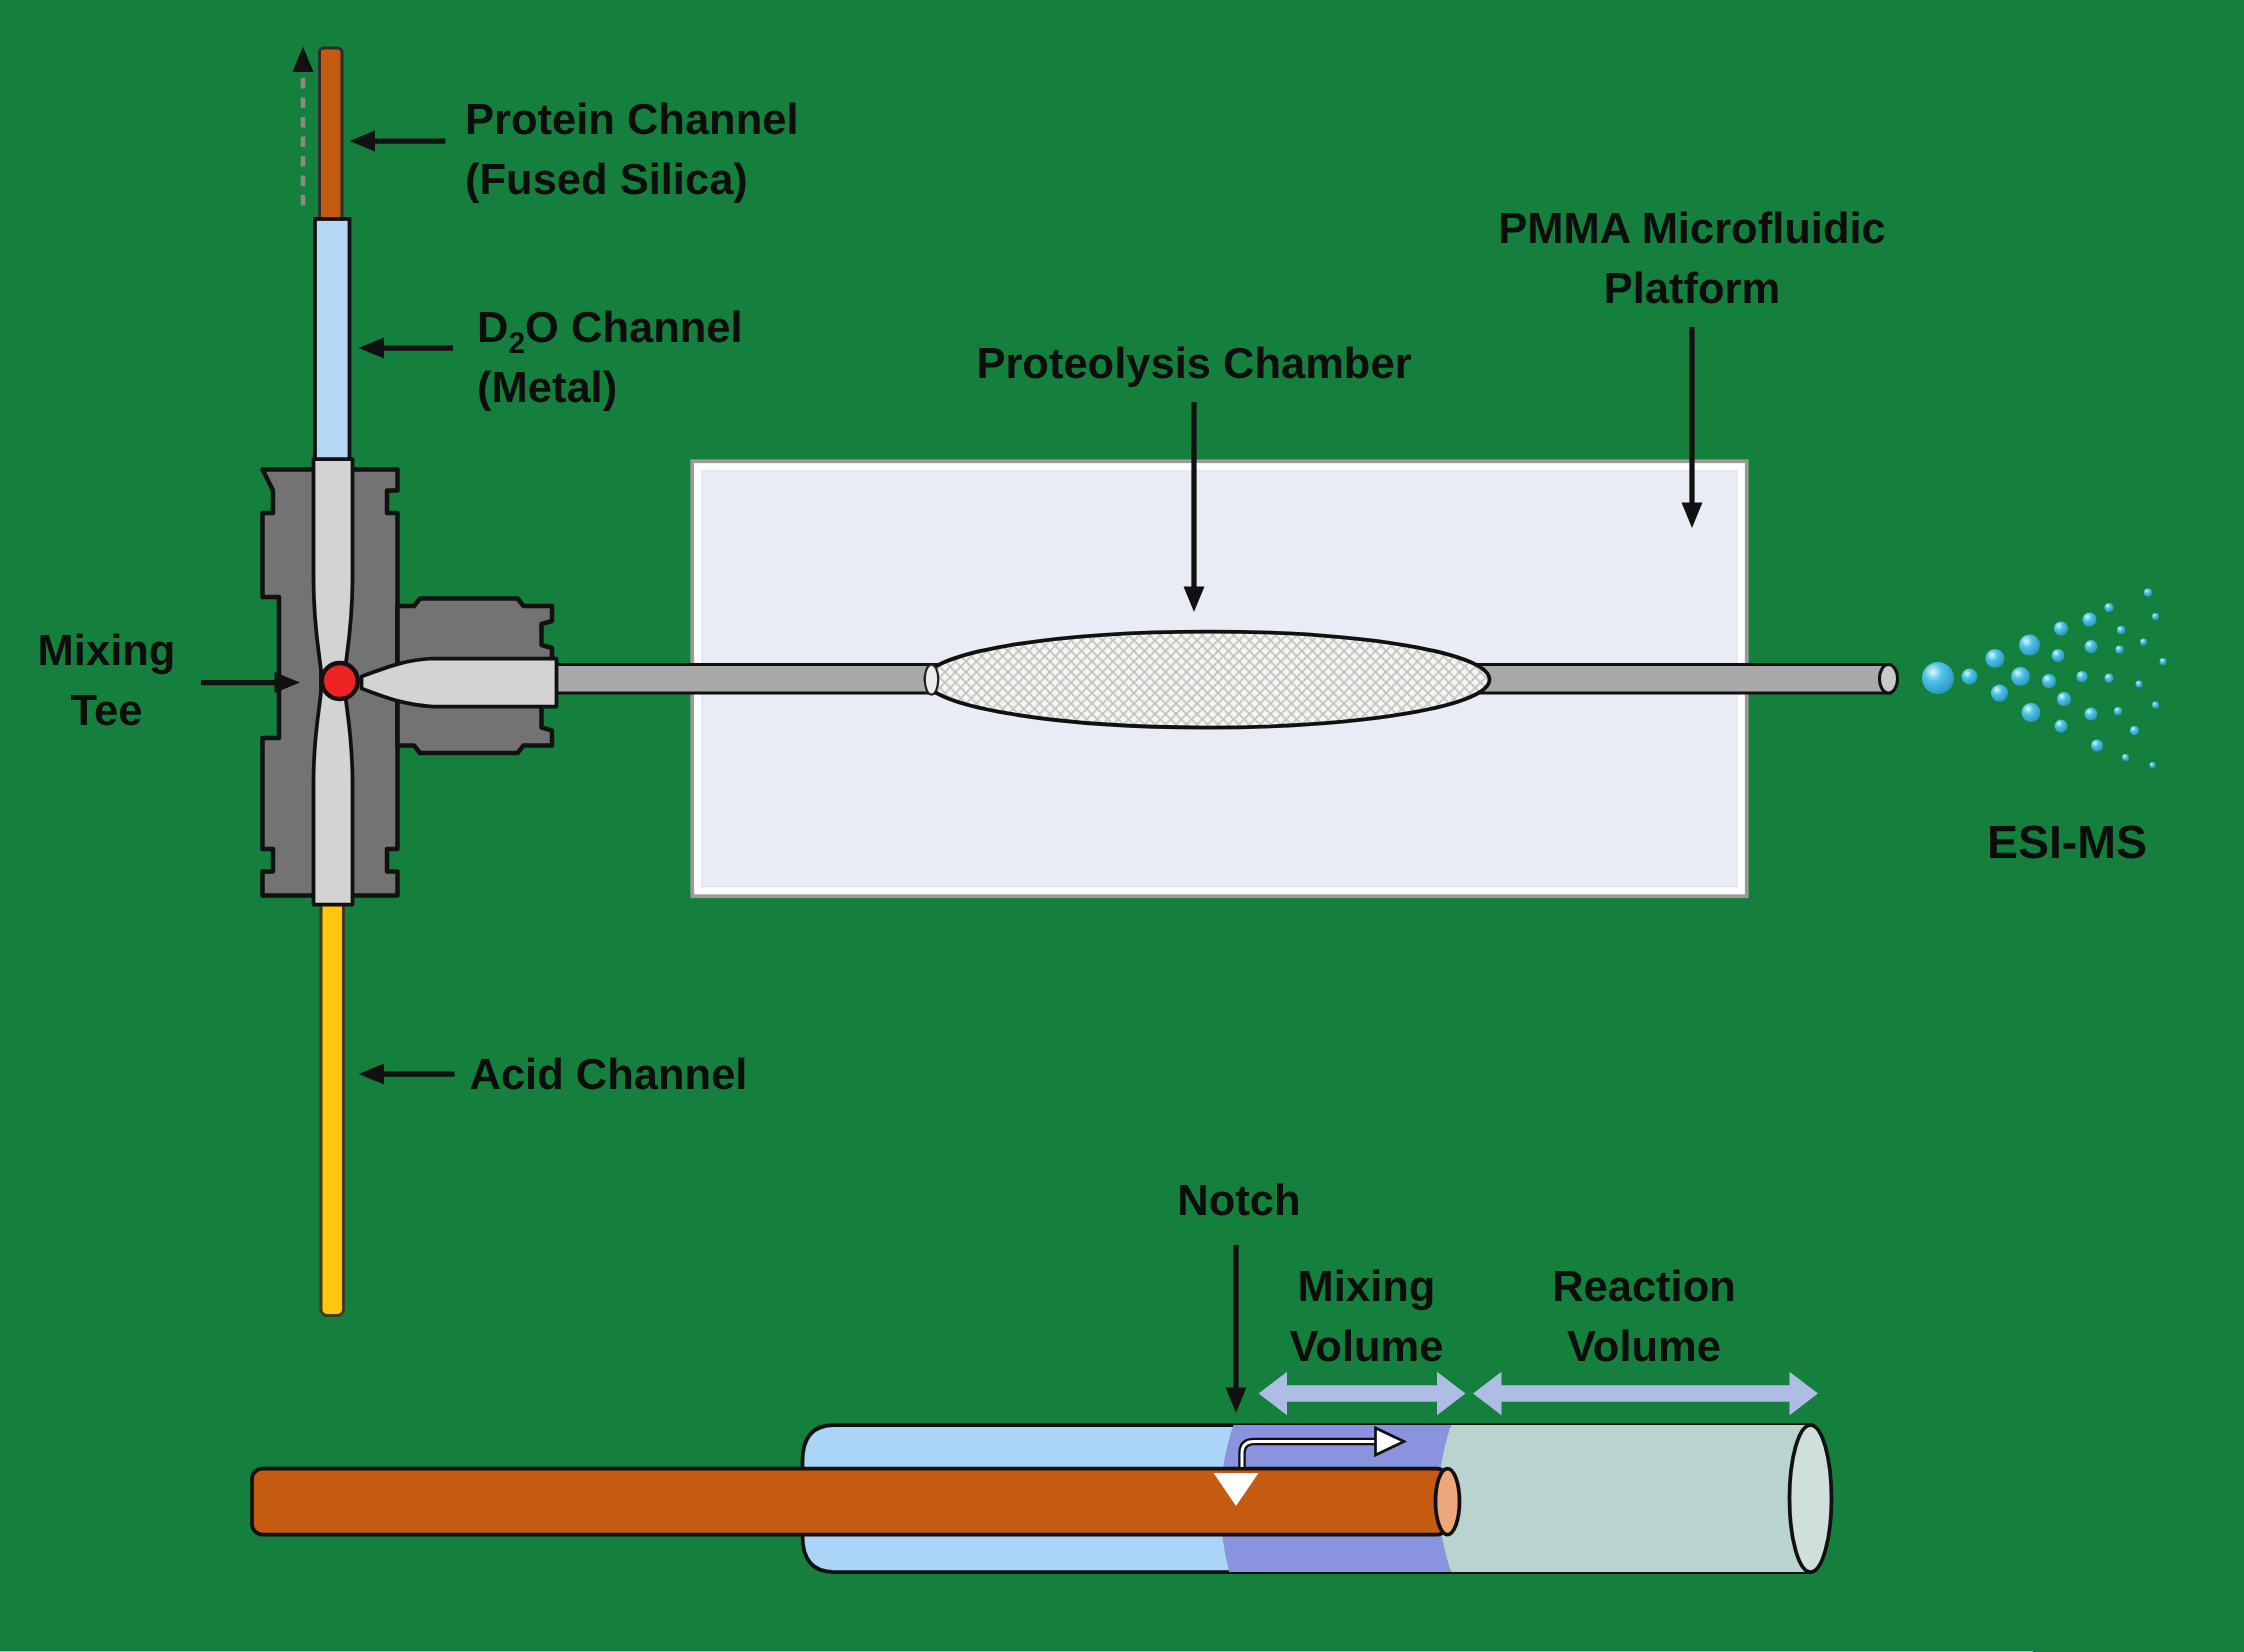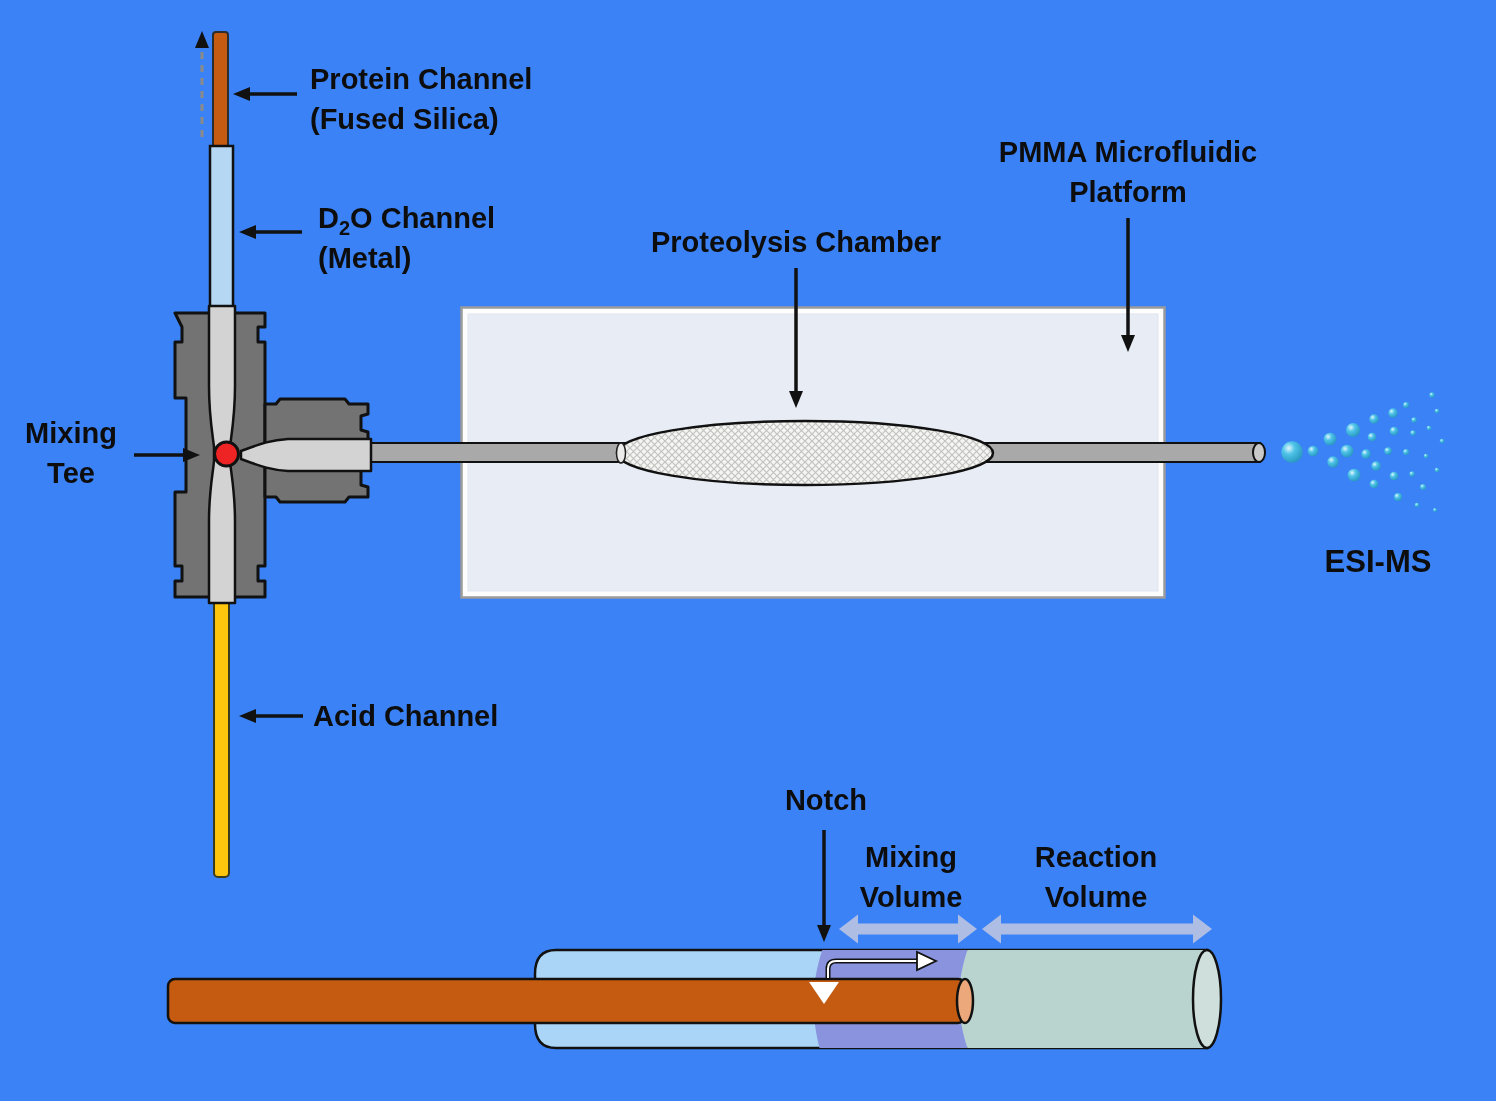--- a/index.html
+++ b/index.html
@@ -1,16 +1,16 @@
 <!DOCTYPE html>
 <html><head>
 <meta charset="utf-8">
 <style>
   html,body{margin:0;padding:0;background:#ffffff;}
-  .stage{width:1496px;height:1101px;position:relative;background:#3b82f6;overflow:hidden;}
+  .stage{width:1496px;height:1101px;position:relative;background:#15803d;overflow:hidden;}
   svg{display:block;}
   text{font-family:"Liberation Sans","DejaVu Sans",sans-serif;font-weight:bold;fill:#0d0d0d;}
 </style>
 </head>
 <body>
 
 <div class="stage">
 <svg width="1496" height="1101" viewBox="0 0 1496 1101">
   <defs>
     <radialGradient id="dropGrad" cx="35%" cy="32%" r="75%">

